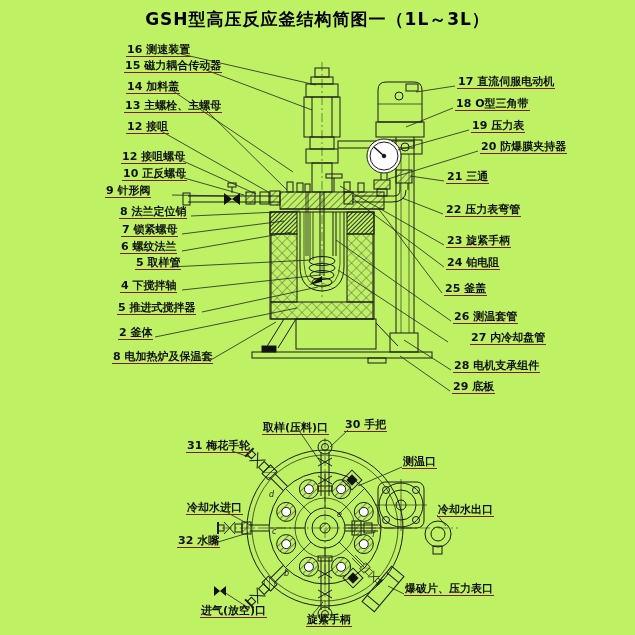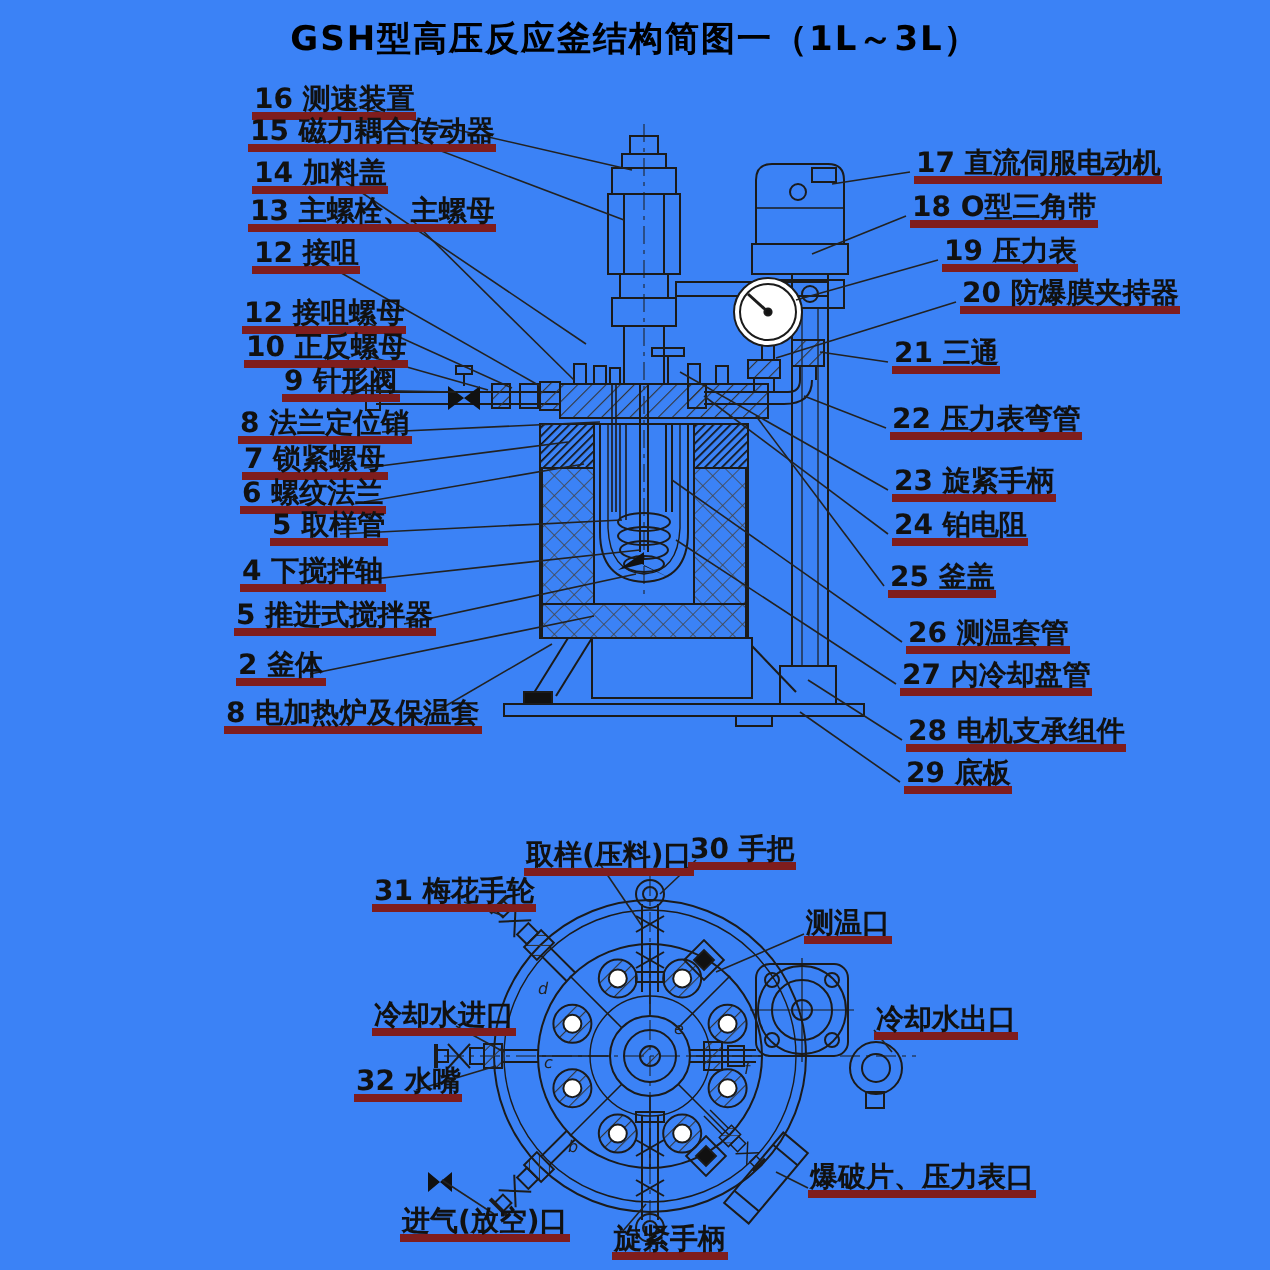--- a/index.html
+++ b/index.html
@@ -1,22 +1,22 @@
 <!DOCTYPE html>
 <html><head>
 <meta charset="utf-8">
 <style>
   html,body{margin:0;padding:0;background:#fff;}
-  #stage{position:relative;width:635px;height:635px;background:#3b82f6;overflow:hidden;
+  #stage{position:relative;width:635px;height:635px;background:#bef264;overflow:hidden;
          font-family:"DejaVu Sans","Liberation Sans",sans-serif;color:#111;}
   #draw{position:absolute;left:0;top:0;}
   .title{position:absolute;left:0;top:8px;width:100%;text-align:center;
          font-size:17px;font-weight:bold;letter-spacing:1px;color:#000;}
-  .lbl{position:absolute;font-size:14px;font-weight:bold;line-height:10px;
-       white-space:nowrap;border-bottom:4px solid #7f1d1d;padding:0 1px 1px 1px;color:#111;}
+  .lbl{position:absolute;font-size:11px;font-weight:bold;line-height:10px;
+       white-space:nowrap;border-bottom:1px solid #7f1d1d;padding:0 1px 1px 1px;color:#111;}
   .ltr{position:absolute;font-size:8px;font-style:italic;color:#222;}
 </style>
 </head>
 <body>
 
 <div id="stage">
 
   <svg id="draw" width="635" height="635" viewBox="0 0 635 635">
     <defs>
       <pattern id="hA" width="5" height="5" patternUnits="userSpaceOnUse" patternTransform="rotate(45)">
@@ -338,41 +338,41 @@
 
   <div class="title">GSH型高压反应釜结构简图一（1L～3L）</div>
 
   <div class="lbl" style="left:126px;top:45px">16 测速装置</div>
   <div class="lbl" style="left:124px;top:61px">15 磁力耦合传动器</div>
   <div class="lbl" style="left:126px;top:82px">14 加料盖</div>
   <div class="lbl" style="left:124px;top:101px">13 主螺栓、主螺母</div>
   <div class="lbl" style="left:126px;top:122px">12 接咀</div>
   <div class="lbl" style="left:121px;top:152px">12 接咀螺母</div>
   <div class="lbl" style="left:122px;top:169px">10 正反螺母</div>
-  <div class="lbl" style="left:141px;top:186px">9 针形阀</div>
+  <div class="lbl" style="left:105px;top:186px">9 针形阀</div>
   <div class="lbl" style="left:119px;top:207px">8 法兰定位销</div>
   <div class="lbl" style="left:121px;top:225px">7 锁紧螺母</div>
   <div class="lbl" style="left:120px;top:242px">6 螺纹法兰</div>
   <div class="lbl" style="left:135px;top:258px">5 取样管</div>
   <div class="lbl" style="left:120px;top:281px">4 下搅拌轴</div>
   <div class="lbl" style="left:117px;top:303px">5 推进式搅拌器</div>
   <div class="lbl" style="left:118px;top:328px">2 釜体</div>
   <div class="lbl" style="left:112px;top:352px">8 电加热炉及保温套</div>
 
   <div class="lbl" style="left:457px;top:77px">17 直流伺服电动机</div>
   <div class="lbl" style="left:455px;top:99px">18 O型三角带</div>
   <div class="lbl" style="left:471px;top:121px">19 压力表</div>
   <div class="lbl" style="left:480px;top:142px">20 防爆膜夹持器</div>
   <div class="lbl" style="left:446px;top:172px">21 三通</div>
   <div class="lbl" style="left:445px;top:205px">22 压力表弯管</div>
   <div class="lbl" style="left:446px;top:236px">23 旋紧手柄</div>
   <div class="lbl" style="left:446px;top:258px">24 铂电阻</div>
   <div class="lbl" style="left:444px;top:284px">25 釜盖</div>
   <div class="lbl" style="left:453px;top:312px">26 测温套管</div>
-  <div class="lbl" style="left:450px;top:333px">27 内冷却盘管</div>
+  <div class="lbl" style="left:470px;top:333px">27 内冷却盘管</div>
   <div class="lbl" style="left:453px;top:361px">28 电机支承组件</div>
   <div class="lbl" style="left:452px;top:382px">29 底板</div>
 
   <div class="lbl" style="left:186px;top:441px">31 梅花手轮</div>
   <div class="lbl" style="left:262px;top:423px">取样(压料)口</div>
   <div class="lbl" style="left:344px;top:420px">30 手把</div>
   <div class="lbl" style="left:402px;top:457px">测温口</div>
   <div class="lbl" style="left:437px;top:505px">冷却水出口</div>
   <div class="lbl" style="left:186px;top:503px">冷却水进口</div>
   <div class="lbl" style="left:177px;top:536px">32 水嘴</div>

